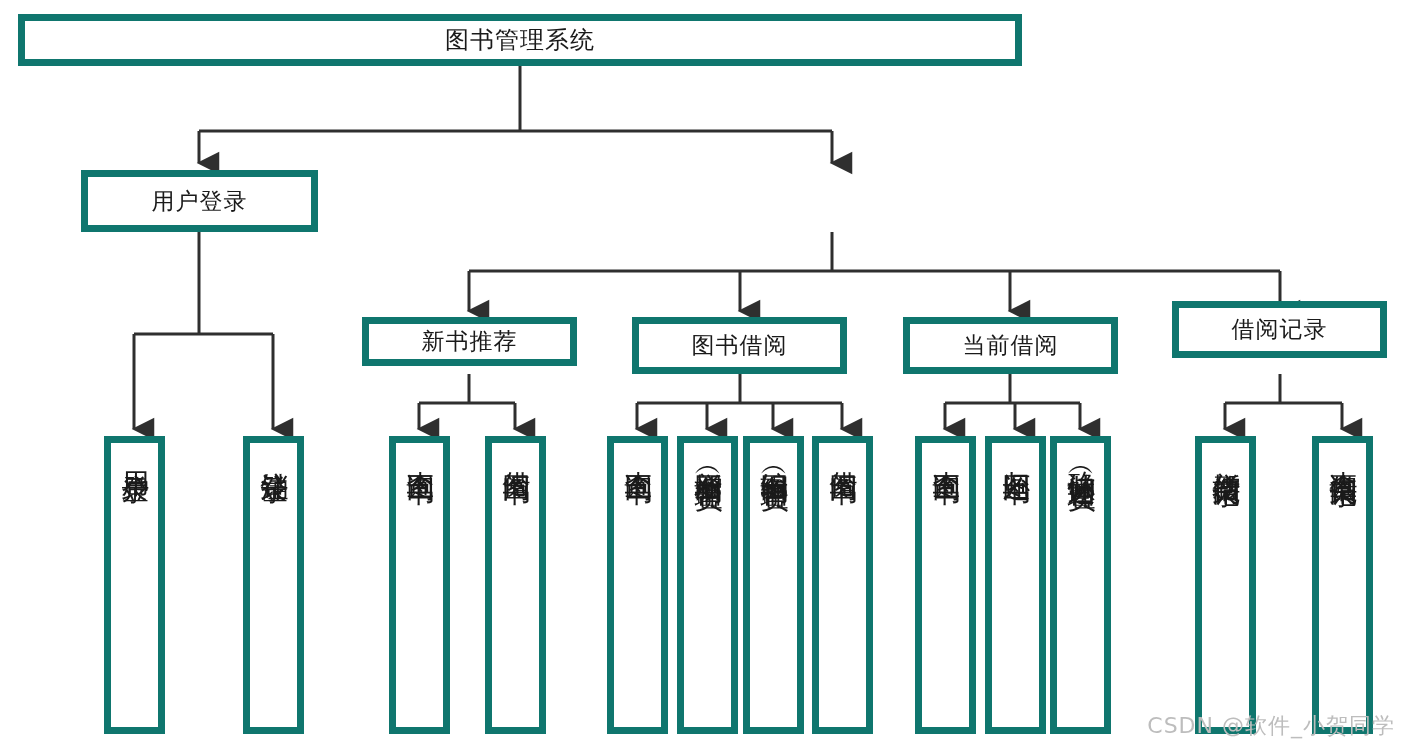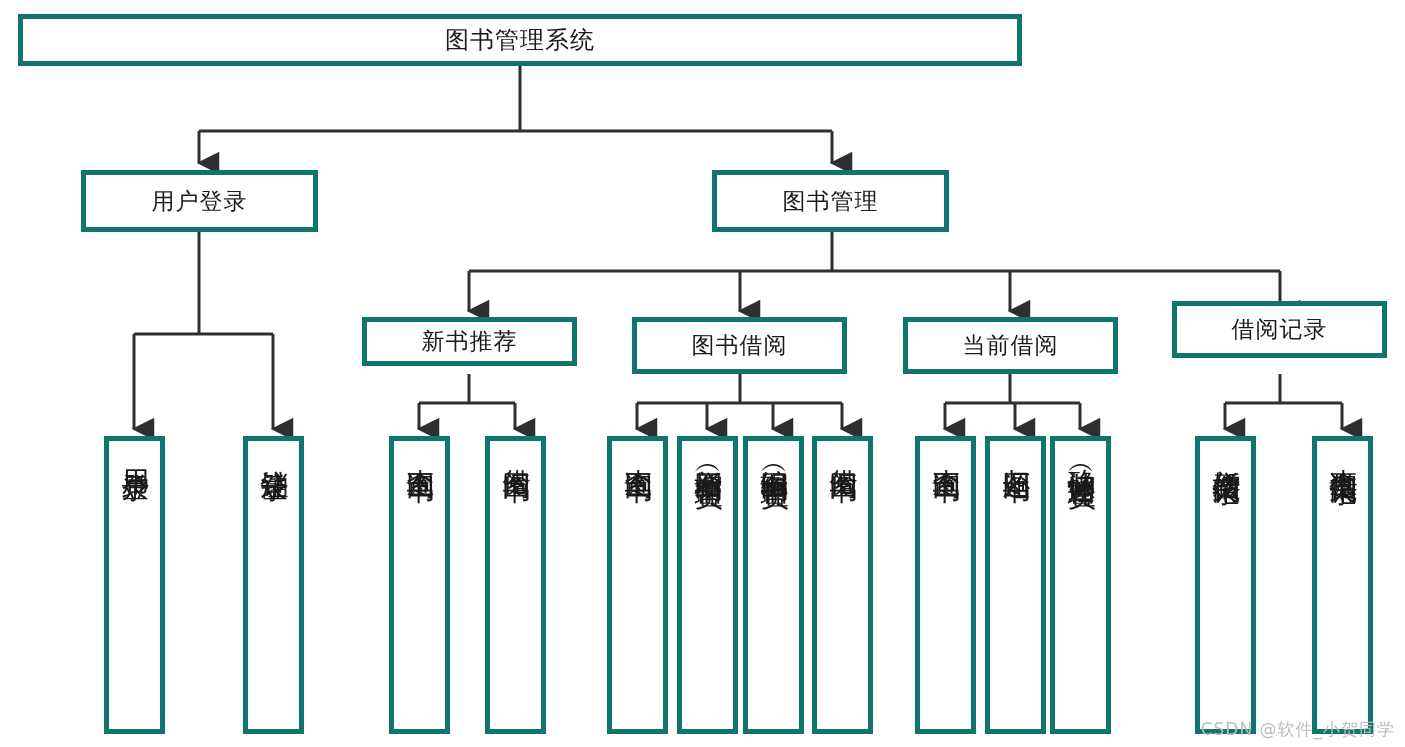--- a/index.html
+++ b/index.html
@@ -20,21 +20,21 @@
     left:0; top:0;
     width:1405px;
     height:747px;
     pointer-events:none;
   }
   
   .node{
     position:absolute;
     box-sizing:border-box;
     background:#ffffff;
-    border:5px solid #0f766e;
+    border:7px solid #0f766e;
     display:flex;
     align-items:center;
     justify-content:center;
     text-align:center;
     color:#1a1a1a;
   }
   .node .lbl{
     display:block;
     line-height:1.25;
     white-space:nowrap;
@@ -57,21 +57,21 @@
     line-height:1.03;
     letter-spacing:2px;
     white-space:normal;
     margin:0 auto;
   }
   
   #watermark{
     position:absolute;
     right:10px;
     bottom:6px;
-    font-size:17px;
+    font-size:22px;
     color:#bdbdbd;
     letter-spacing:1px;
     white-space:nowrap;
     user-select:none;
   }
 </style>
 </head>
 <body>
 
 <div id="canvas">
@@ -128,23 +128,20 @@
   </svg>
 
   <div class="node horiz" id="node-root" style="left:18px; top:14px; width:1004px; height:52px;">
     <span class="lbl">图书管理系统</span>
   </div>
 
   <div class="node horiz" style="left:81px; top:170px; width:237px; height:62px;">
     <span class="lbl">用户登录</span>
   </div>
 
-  <div class="node horiz" style="left:712px; top:170px; width:237px; height:62px;">
-    <span class="lbl">图书管理</span>
-  </div>
 
   <div class="node horiz" style="left:362px; top:317px; width:215px; height:49px;">
     <span class="lbl">新书推荐</span>
   </div>
 
   <div class="node horiz" style="left:903px; top:317px; width:215px; height:57px;">
     <span class="lbl">当前借阅</span>
   </div>
 
   <div class="node horiz" style="left:632px; top:317px; width:215px; height:57px;">

